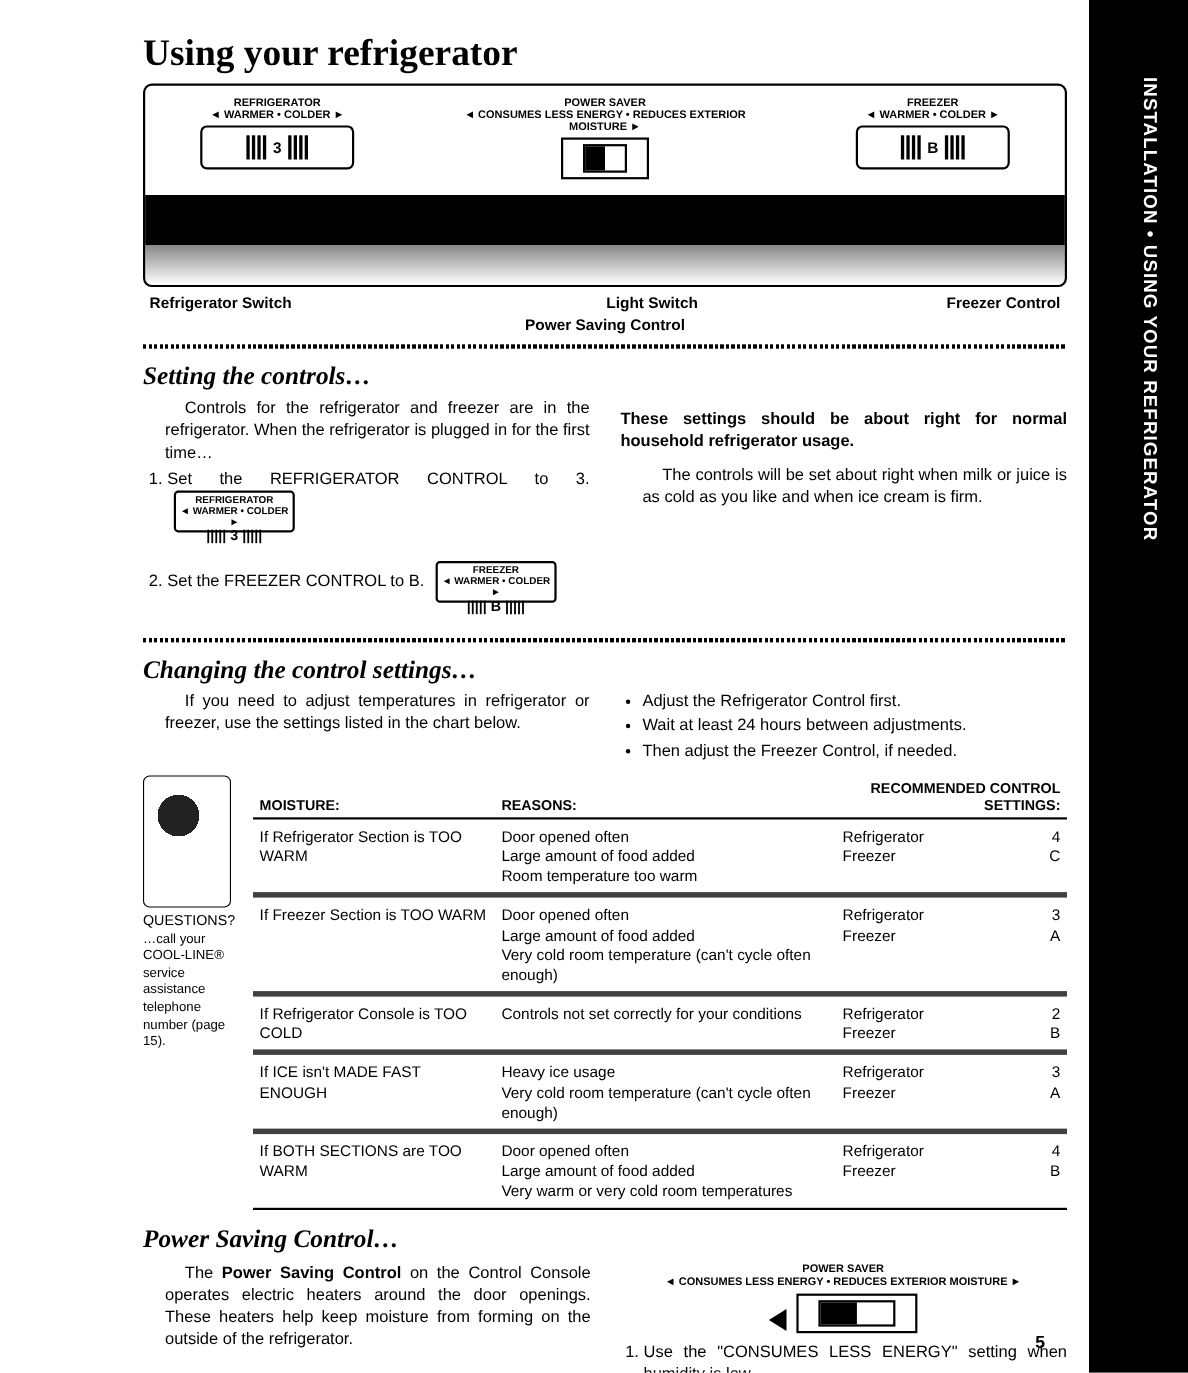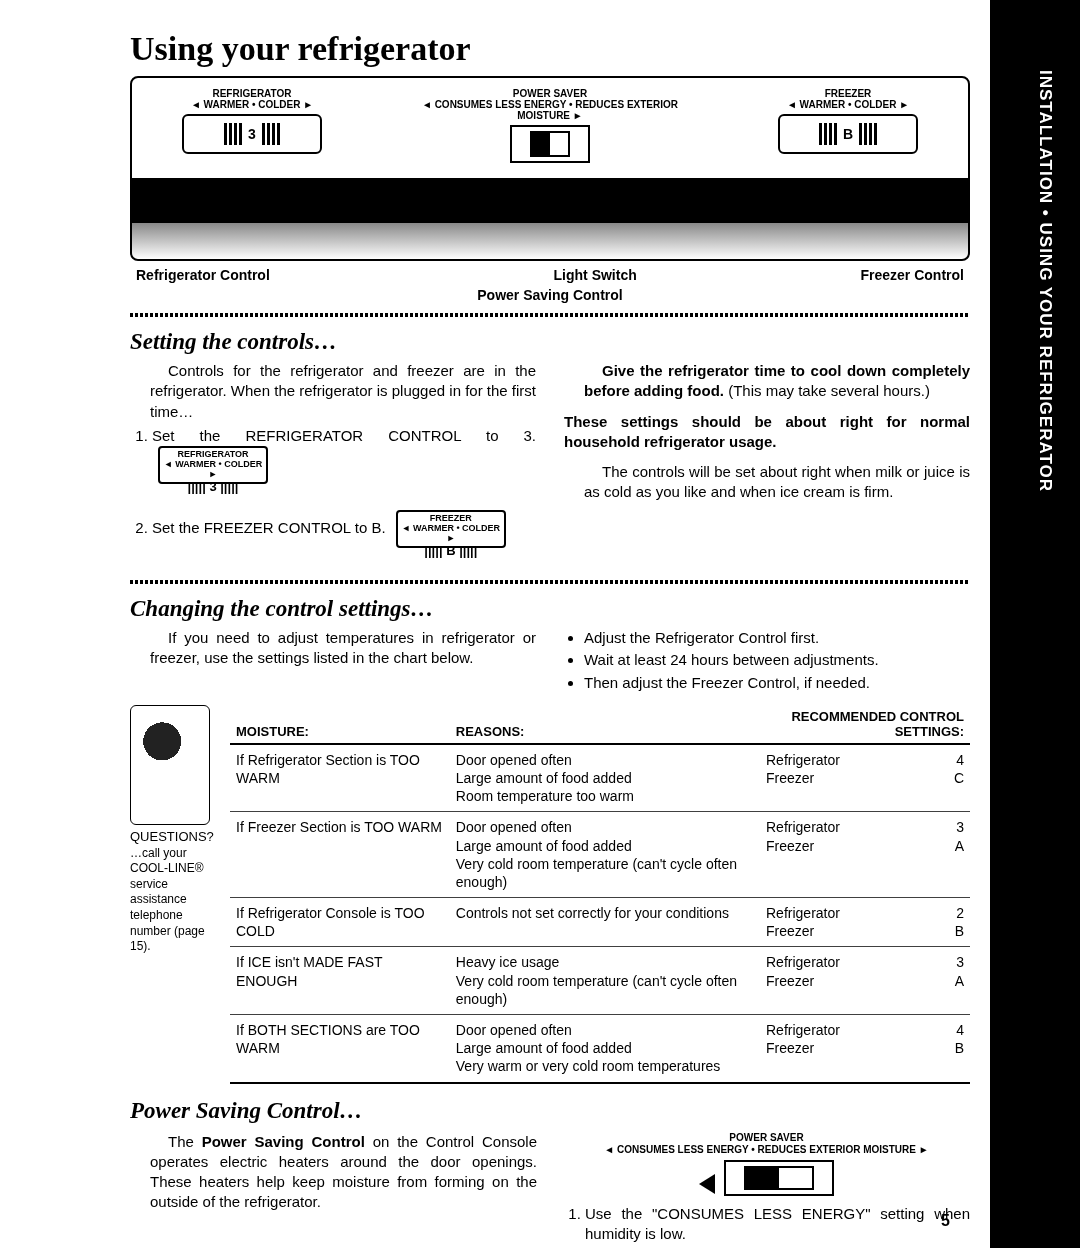--- a/index.html
+++ b/index.html
@@ -139,21 +139,21 @@
     flex:1;
     border-collapse: collapse;
     font-size: 14px;
   }
   table.trouble th {
     text-align:left; font-weight:bold; font-size:13px;
     border-bottom:2px solid #000; padding:4px 6px; vertical-align:bottom;
   }
   table.trouble th:last-child { text-align:right; width:210px; }
   table.trouble td {
-    border-bottom:1px solid #404040; padding:6px 6px; vertical-align:top;
+    border-bottom:5px solid #404040; padding:6px 6px; vertical-align:top;
     line-height:1.3;
   }
   table.trouble tr:last-child td { border-bottom:2px solid #000; }
   .setcol { display:flex; justify-content:space-between; }
   .setcol .lbl { }
   .setcol .val { font-weight:normal; }
 
   .power-row { display:flex; gap:26px; font-size:15px; line-height:1.35; margin-top:8px;}
   .power-row .col { flex:1; text-align: justify;}
   .ps-label { text-align:center; font-size:10px; font-weight:bold; line-height:1.2; margin-bottom:4px;}
@@ -224,21 +224,21 @@
               <span></span>
               <span></span>
               <span></span>
               <span></span>
             </span>
         </div>
       </div>
     </div>
   </div>
   <div class="diagram-labels">
-    <span>Refrigerator Control</span>
+    <span>Refrigerator Switch</span>
     <span>Light Switch</span>
     <span>Freezer Control</span>
   </div>
   <div class="psc-label">Power Saving Control</div>
   <div class="noise-rule"></div>
 
   <h2 class="sect">Setting the controls…</h2>
   <div class="two-col">
     <div class="col">
       <p class="indent">Controls for the refrigerator and freezer are in the refrigerator. When the refrigerator is plugged in for the first time…</p>
@@ -255,23 +255,20 @@
           <span>Set the FREEZER CONTROL to B.</span>
           <span class="mini-dial">
             <span>FREEZER</span><br>
             <span>◄ WARMER • COLDER ►</span><br>
             <span style="font-size:13px;">||||| B |||||</span>
           </span>
         </li>
       </ol>
     </div>
     <div class="col">
-      <p class="indent">
-        <span class="bold">Give the refrigerator time to cool down completely before adding food.</span><span> (This may take several hours.)</span>
-      </p>
       <p class="bold" style="margin-top:10px;">These settings should be about right for normal household refrigerator usage.</p>
       <p class="indent" style="margin-top:10px;">The controls will be set about right when milk or juice is as cold as you like and when ice cream is firm.</p>
     </div>
   </div>
   <div class="noise-rule"></div>
 
   <h2 class="sect">Changing the control settings…</h2>
   <div class="two-col">
     <div class="col">
       <p class="indent">If you need to adjust temperatures in refrigerator or freezer, use the settings listed in the chart below.</p>

